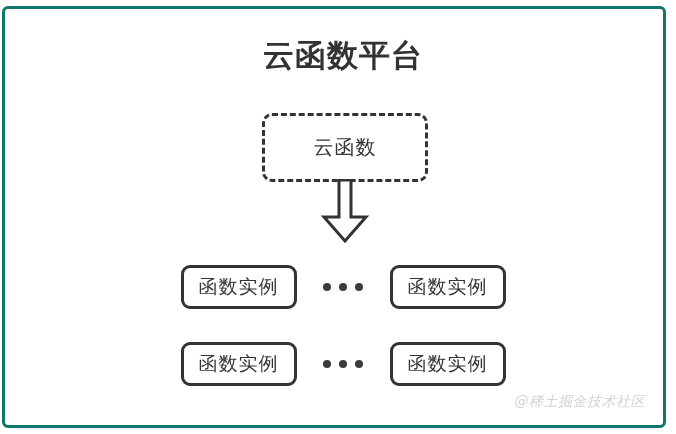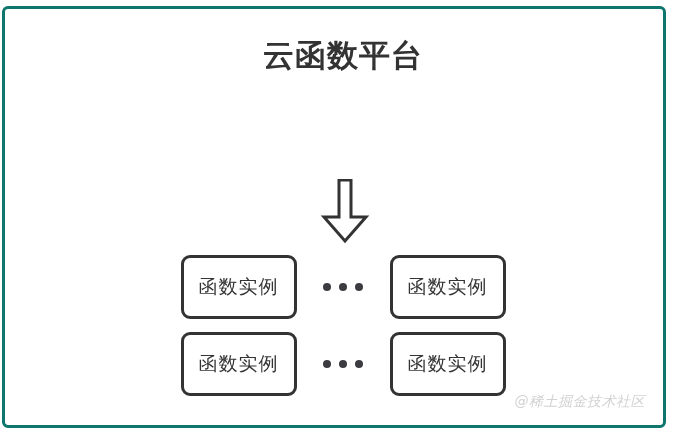--- a/index.html
+++ b/index.html
@@ -81,21 +81,21 @@
     display: flex;
     align-items: center;
     justify-content: center;
   }
   .instance-row.row-1 { top: 252px; }
   .instance-row.row-2 { top: 329px; }
 
   .instance-box {
     box-sizing: border-box;
     width: 116px;
-    height: 64px;
+    height: 44px;
     border: 3px solid #333333;
     border-radius: 9px;
     background: #ffffff;
     display: flex;
     align-items: center;
     justify-content: center;
   }
   .instance-label {
     font-size: 19px;
     color: #333333;
@@ -128,20 +128,23 @@
 </style>
 </head>
 <body>
 
 <div class="canvas">
 
   <div class="platform-frame">
 
     <div class="platform-title">云函数平台</div>
 
+    <div class="cloud-function-box">
+      <span class="cloud-function-label">云函数</span>
+    </div>
 
     <div class="flow-arrow">
       <svg width="52" height="66" viewBox="0 0 52 66" xmlns="http://www.w3.org/2000/svg">
         <polygon points="20,1 32,1 32,38 47,38 26,62 5,38 20,38" fill="#ffffff" stroke="#333333" stroke-width="3" stroke-linejoin="miter"></polygon>
       </svg>
     </div>
 
     <div class="instance-row row-1">
       <div class="instance-box">
         <span class="instance-label">函数实例</span>

